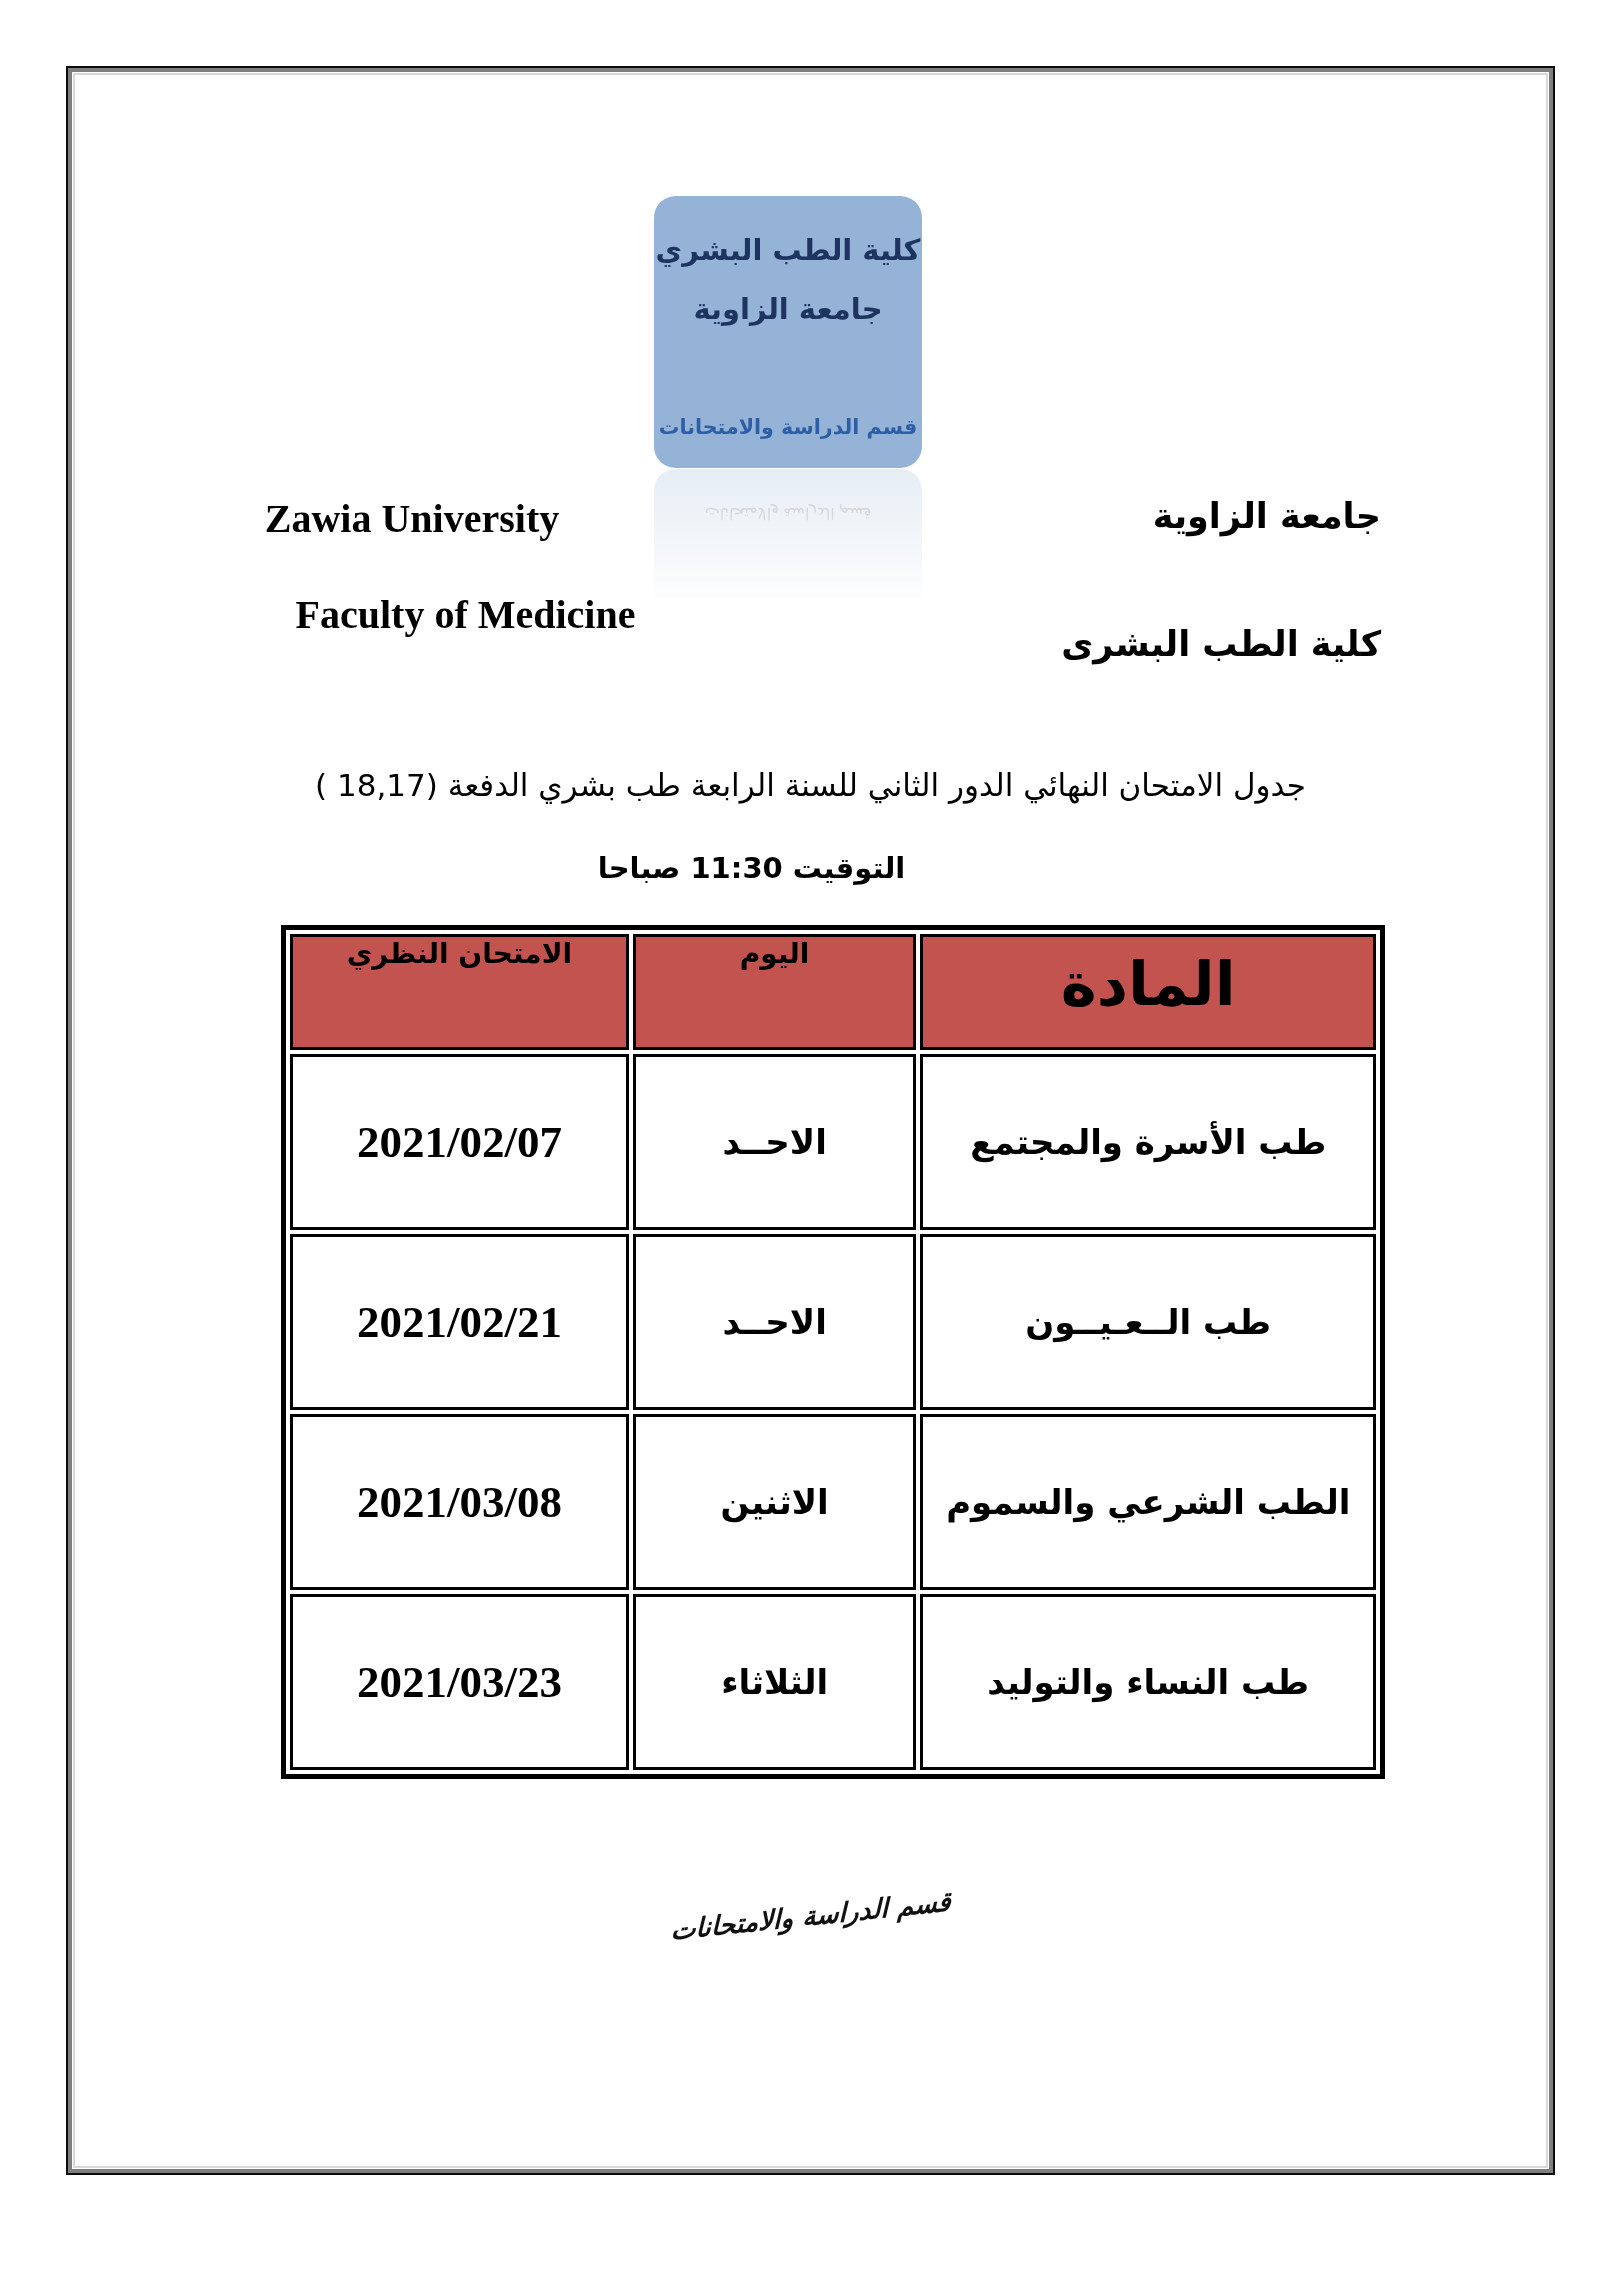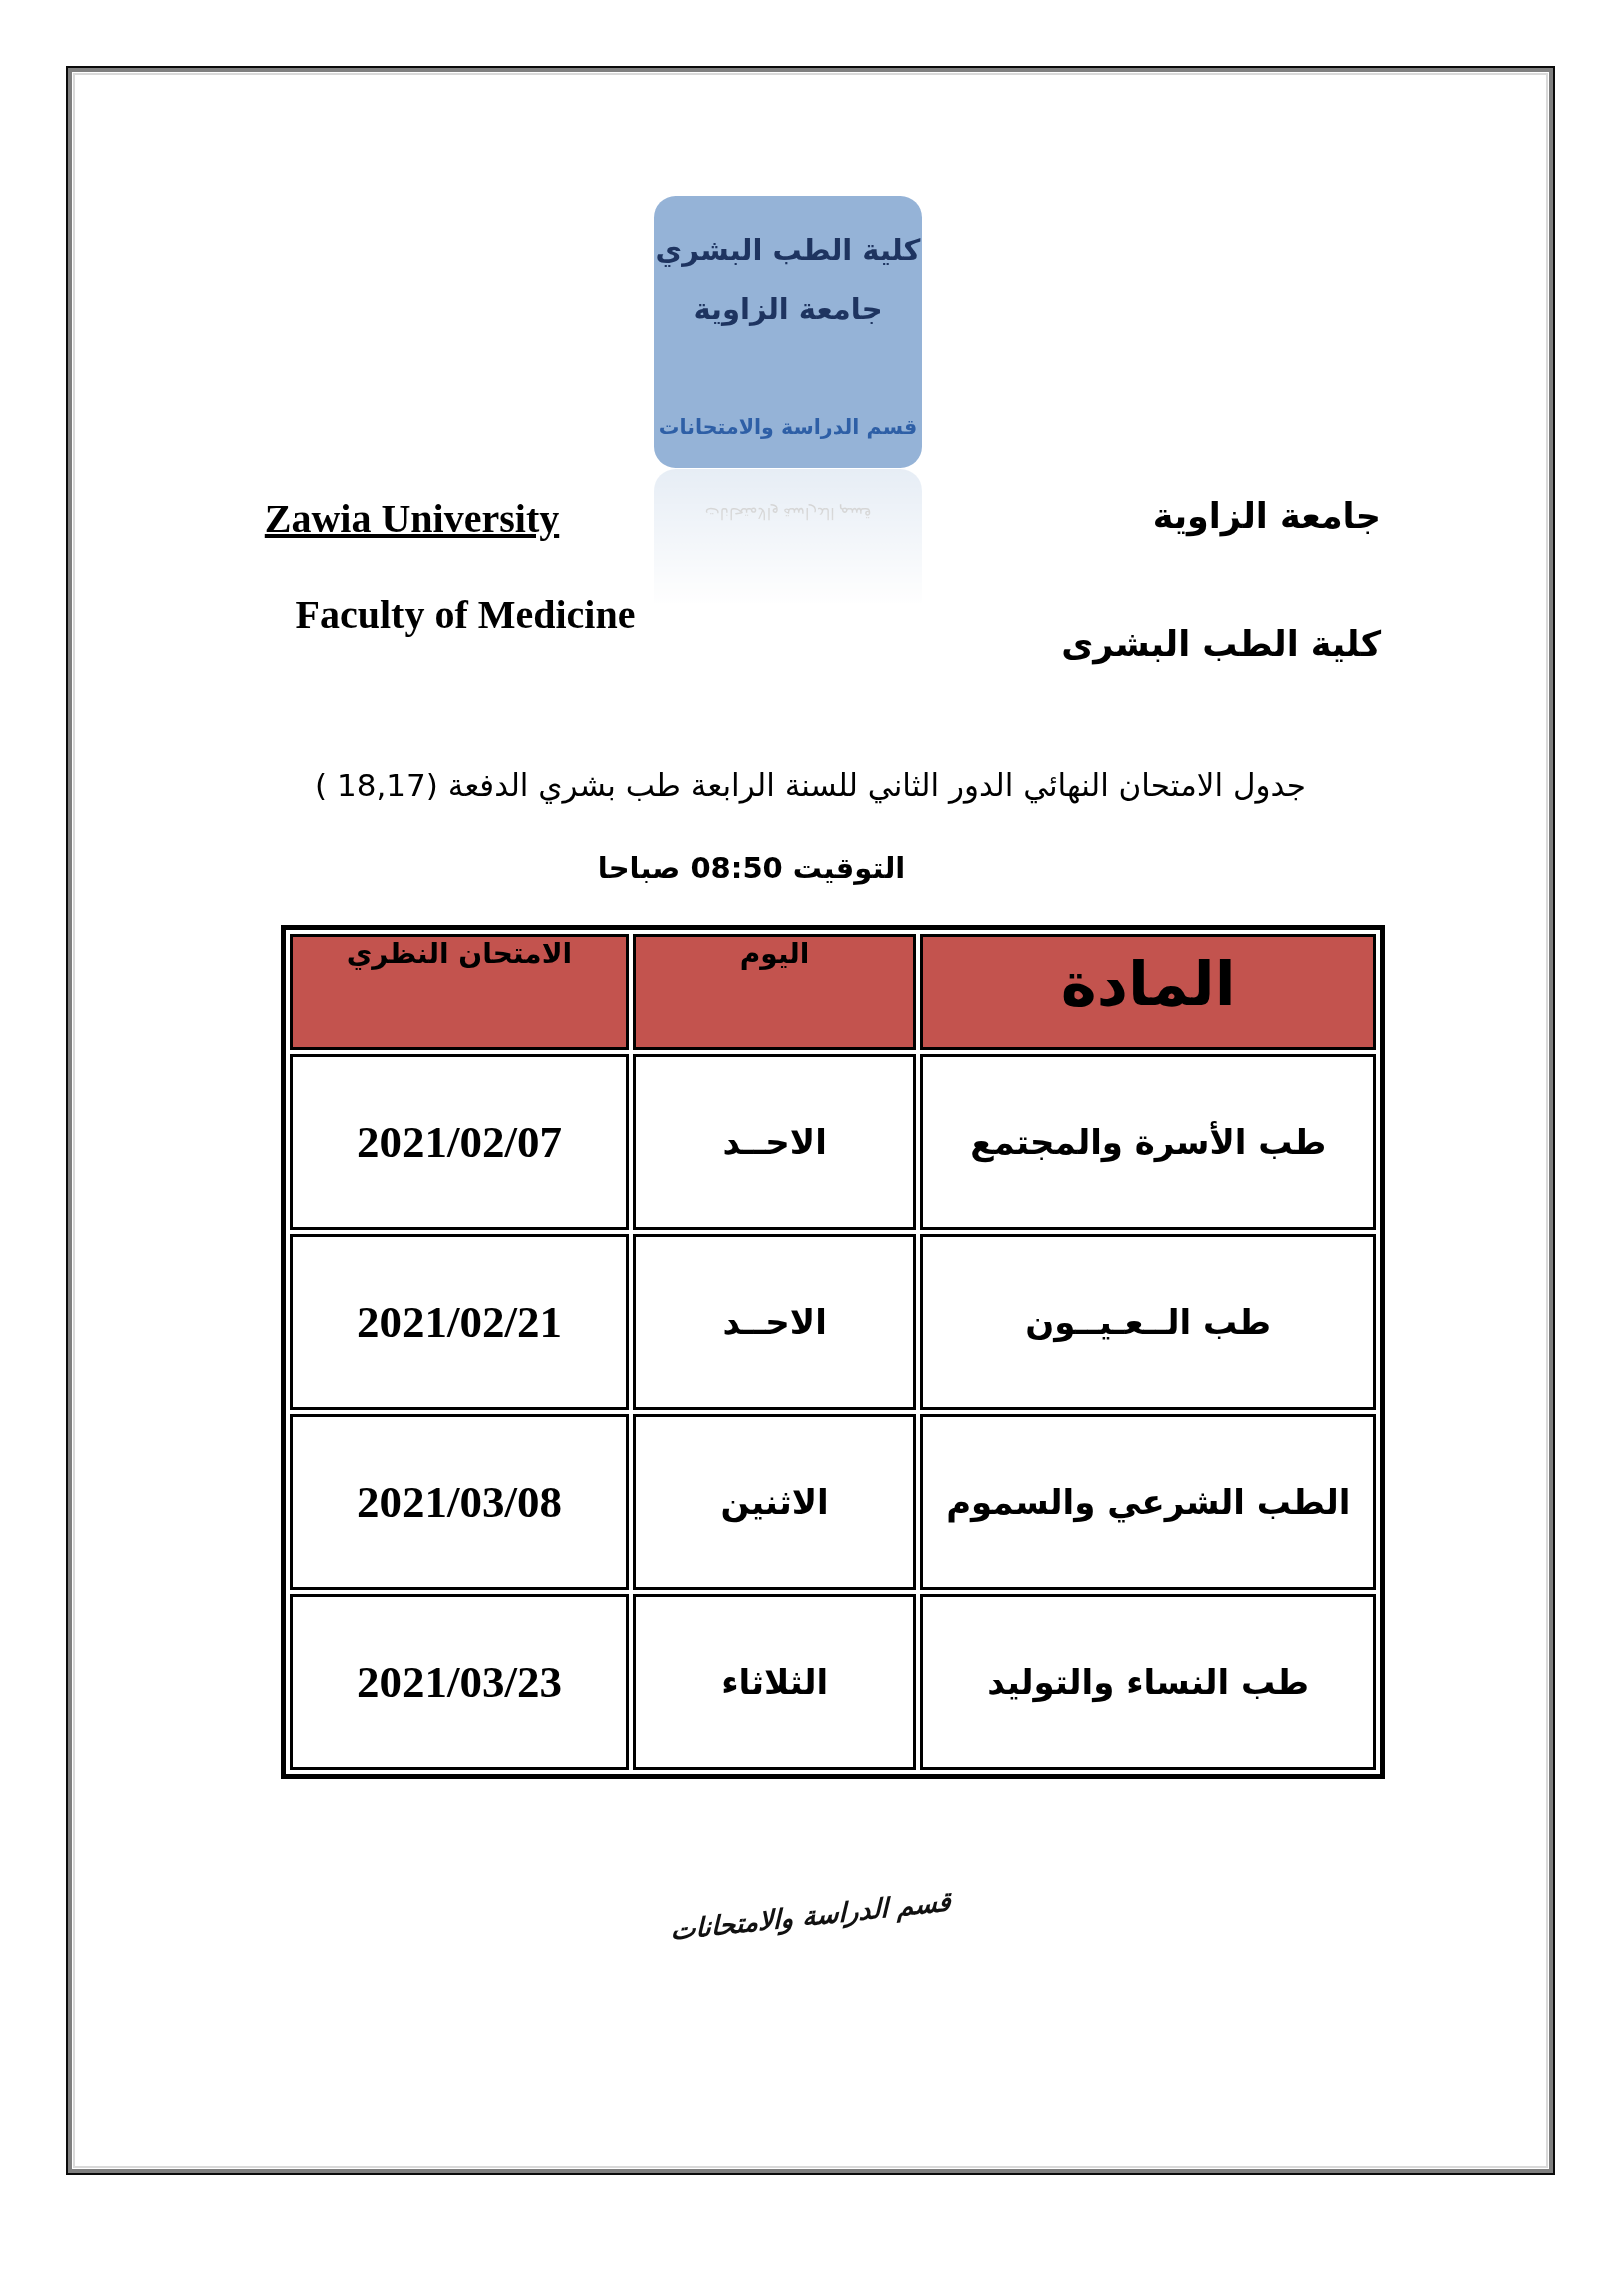--- a/index.html
+++ b/index.html
@@ -63,21 +63,21 @@
     text-align:center;
   }
   .logo-reflection .fade {
     position:absolute; inset:0;
     background:linear-gradient(to bottom, rgba(255,255,255,0.55), #ffffff 85%);
   }
 
   
   .en-line1 {
     position:absolute; left:167px; top:495px; width:490px;
-    text-align:center; font-weight:bold; font-size:40px; color:#000;text-decoration:underline;
+    text-align:center; font-weight:bold; font-size:40px; color:#000;
   }
   .en-line2 {
     position:absolute; left:191px; top:591px; width:549px;
     text-align:center; font-weight:bold; font-size:40px; color:#000;
   }
   .ar-line1, .ar-line2 {
     position:absolute; right:240px; width:412px;
     text-align:right; direction:rtl;
     font-family:"DejaVu Sans", sans-serif;
     font-weight:bold; font-size:35px; color:#000;
@@ -174,21 +174,21 @@
     </div>
     <div class="fade"></div>
   </div>
 
   <div class="en-line1">Zawia University</div>
   <div class="en-line2">Faculty of Medicine</div>
   <div class="ar-line1">جامعة الزاوية</div>
   <div class="ar-line2">كلية الطب البشرى</div>
 
   <div class="title1">جدول الامتحان النهائي الدور الثاني  للسنة الرابعة طب بشري الدفعة (18,17 )</div>
-  <div class="title2">التوقيت  08:50 صباحا</div>
+  <div class="title2">التوقيت  11:30 صباحا</div>
 
   <div class="tbl-wrap">
     <table class="sched">
       <colgroup>
         <col style="width:337px">
         <col style="width:282px">
         <col style="width:453px">
       </colgroup>
       <tbody>
           <tr>

